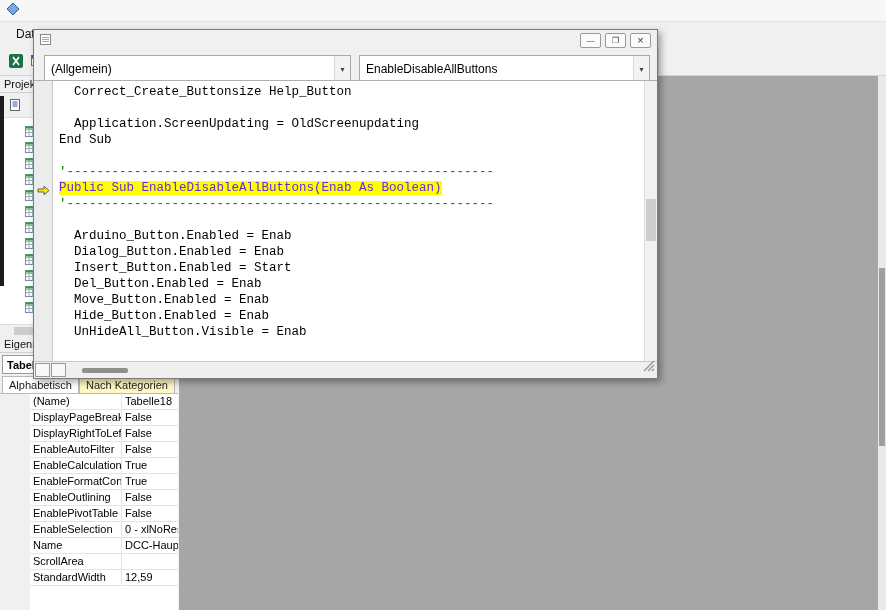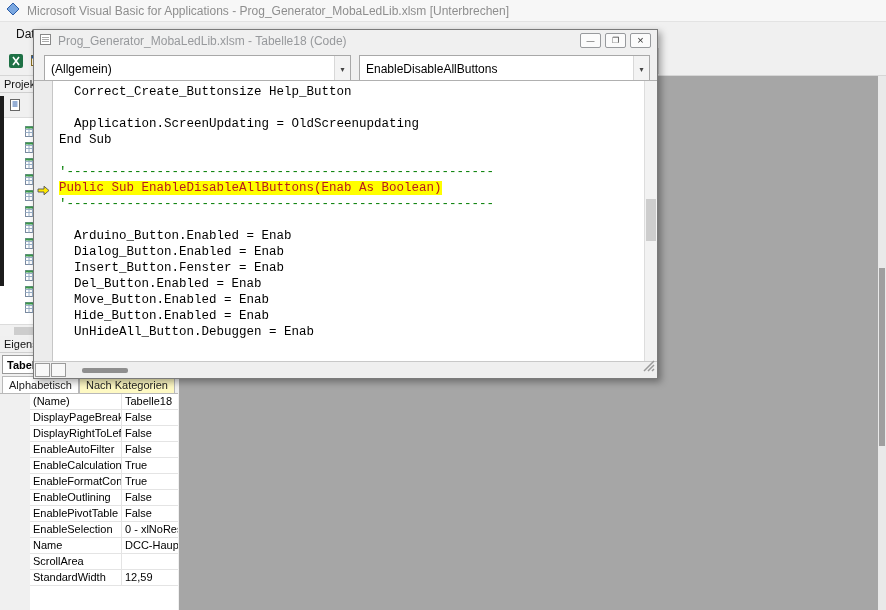--- a/index.html
+++ b/index.html
@@ -87,42 +87,41 @@
   .combo-proc { left:325px; width:291px; }
   .cw-body { position:absolute; left:0; right:0; top:50px; bottom:17px; background:#fff;
              border-top:1px solid #b0b0b0; }
   .margin-bar { position:absolute; left:0; top:0; bottom:0; width:19px; background:#ececec;
                 border-right:1px solid #c6c6c6; }
   .margin-arrow { position:absolute; left:3px; top:101px; }
   .code-area { position:absolute; left:20px; top:0; bottom:0; right:13px; background:#fff; overflow:hidden;
                padding:3px 0 6px 5px; font-family:"Liberation Mono","DejaVu Sans Mono",monospace; font-size:12.5px; }
   .cl { height:16px; line-height:16px; white-space:pre; color:#000; }
   .cl.t-comment span { color:#007d00; }
-  .cl.t-current span { background:#ffff00; color:#b91c1c; }
+  .cl.t-current span { background:#ffff00; color:#6d28d9; }
   .code-vscroll { position:absolute; right:0; top:0; bottom:0; width:13px; background:#f2f2f2;
                   border-left:1px solid #ddd; }
   .code-vscroll .thumb { position:absolute; left:1px; right:1px; top:118px; height:42px; background:#cdcdcd; }
   .cw-hscroll { position:absolute; left:0; right:0; bottom:0; height:17px; background:#efefef;
                 border-top:1px solid #c8c8c8; }
   .split-btn { position:absolute; top:1px; width:15px; height:14px; border:1px solid #9a9a9a; background:#f8f8f8; }
   .split-btn .stripes { margin:2px; height:1px; background:#555; box-shadow:0 3px 0 #555, 0 6px 0 #555; }
   .split1 { left:1px; } .split2 { left:17px; }
   .hthumb { position:absolute; left:48px; top:6px; width:46px; height:5px; background:#8f8f8f; border-radius:2px; }
   .grip { position:absolute; right:1px; bottom:1px; }
 </style>
 </head>
 <body>
 
 <div class="app">
 
   <div class="titlebar">
     <span><svg width="14" height="14">
           <path d="M7 1l6 6-6 6-6-6z" fill="#7aa7e0" stroke="#2a5ca8"></path>
         </svg></span>
-    <span class="title-text">Microsoft Visual Basic for Applications - Prog_Generator_MobaLedLib.xlsm [Unterbrechen]</span>
   </div>
 
   <div class="menubar">
     <span class="menu-item">Datei</span>
     <span class="menu-item">Bearbeiten</span>
     <span class="menu-item">Ansicht</span>
     <span class="menu-item">Einfügen</span>
     <span class="menu-item">Format</span>
     <span class="menu-item">Debuggen</span>
     <span class="menu-item">Ausführen</span>
@@ -447,21 +446,20 @@
       </div>
     </div>
   </div>
 
   <div class="code-window">
     <div class="cw-titlebar">
       <span><svg width="13" height="13">
             <rect x="1.5" y="1.5" width="10" height="10" fill="#fff" stroke="#888"></rect>
             <path d="M3 4.5h7M3 6.5h7M3 8.5h7" stroke="#aaa"></path>
           </svg></span>
-      <span class="cw-title">Prog_Generator_MobaLedLib.xlsm - Tabelle18 (Code)</span>
       <span class="cw-buttons">
         <span class="cw-btn">—</span>
         <span class="cw-btn">❐</span>
         <span class="cw-btn" style="font-size:11px;">×</span>
       </span>
     </div>
     <div class="cw-combos">
       <div class="combo combo-general">
         <span>(Allgemein)</span>
         <span class="combo-arrow">▾</span>
@@ -482,25 +480,25 @@
         <div class="cl t-blank"><span></span></div>
         <div class="cl t-code"><span>  Application.ScreenUpdating = OldScreenupdating</span></div>
         <div class="cl t-code"><span>End Sub</span></div>
         <div class="cl t-blank"><span></span></div>
         <div class="cl t-comment"><span>'---------------------------------------------------------</span></div>
         <div class="cl t-current"><span>Public Sub EnableDisableAllButtons(Enab As Boolean)</span></div>
         <div class="cl t-comment"><span>'---------------------------------------------------------</span></div>
         <div class="cl t-blank"><span></span></div>
         <div class="cl t-code"><span>  Arduino_Button.Enabled = Enab</span></div>
         <div class="cl t-code"><span>  Dialog_Button.Enabled = Enab</span></div>
-        <div class="cl t-code"><span>  Insert_Button.Fenster = Enab</span></div>
+        <div class="cl t-code"><span>  Insert_Button.Enabled = Start</span></div>
         <div class="cl t-code"><span>  Del_Button.Enabled = Enab</span></div>
         <div class="cl t-code"><span>  Move_Button.Enabled = Enab</span></div>
         <div class="cl t-code"><span>  Hide_Button.Enabled = Enab</span></div>
-        <div class="cl t-code"><span>  UnHideAll_Button.Debuggen = Enab</span></div>
+        <div class="cl t-code"><span>  UnHideAll_Button.Visible = Enab</span></div>
       </div>
       <div class="code-vscroll">
         <div class="thumb"></div>
       </div>
     </div>
     <div class="cw-hscroll">
       <span class="split-btn split1"><span class="stripes"></span></span>
       <span class="split-btn split2"><span class="stripes"></span></span>
       <div class="hthumb"></div>
       <span class="grip"><svg width="15" height="15">

